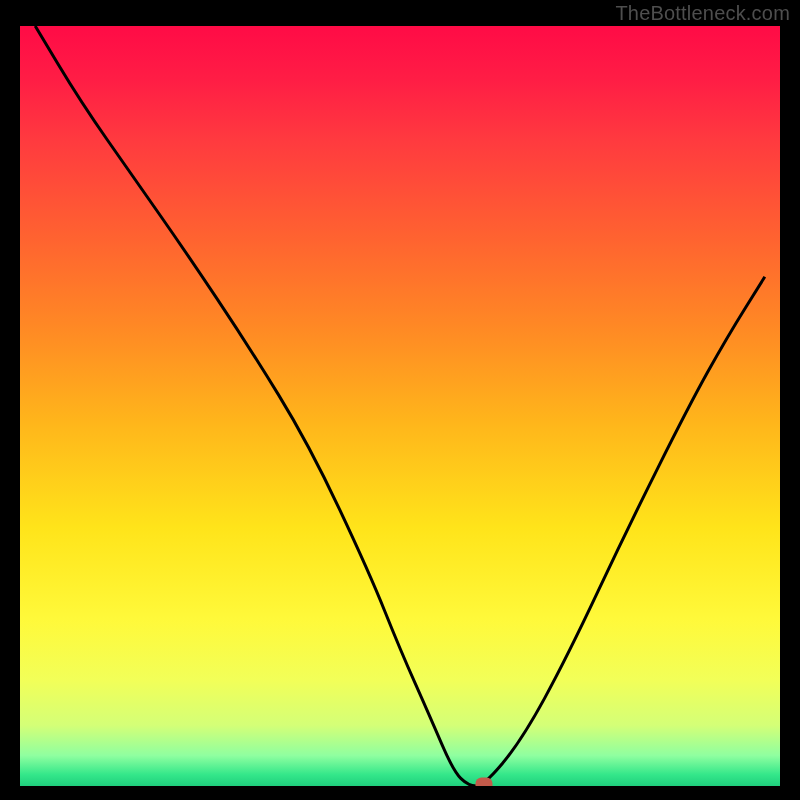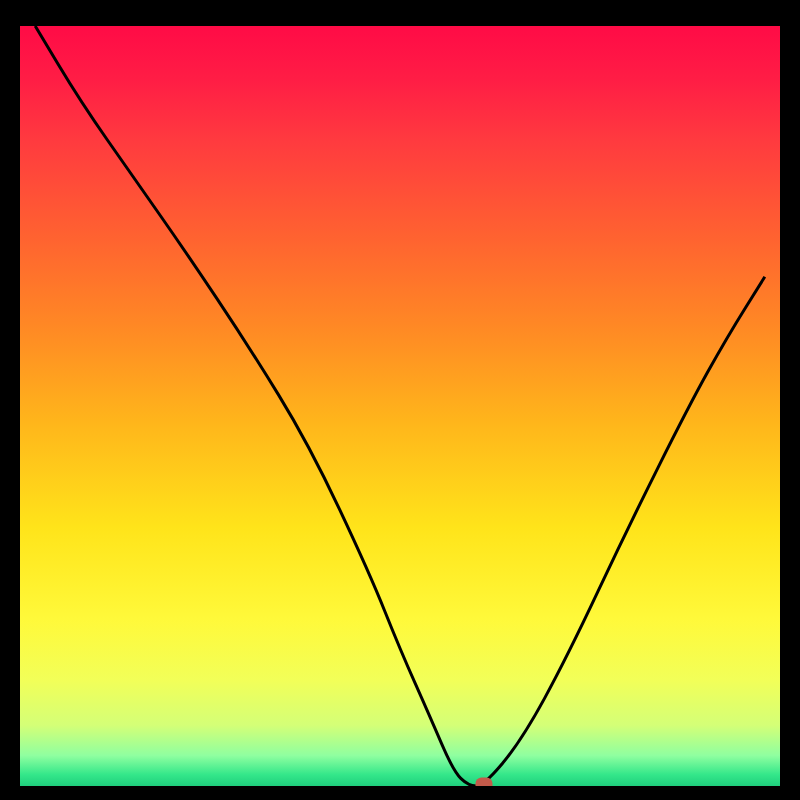--- a/index.html
+++ b/index.html
@@ -70,20 +70,21 @@
     background: #c35a4a;
     border-radius: 6px;
     z-index: 3;
     transform: translate(-50%, -50%);
   }
 </style>
 </head>
 <body>
 
 <div class="stage">
+  <div class="watermark">TheBottleneck.com</div>
 
   <div class="chart-area">
     <div class="gradient"></div>
     <svg class="curve" viewBox="0 0 760 760" preserveAspectRatio="none">
       <path id="curve-path" d="M 15.200000000000001 0 Q 15.200000000000001 0 38 38 Q 60.800000000000004 76 87.4 114 Q 114 152 140.6 190 Q 167.2 228 197.6 273.6 Q 228 319.20000000000005 258.4 368.6 Q 288.8 418 319.20000000000005 482.6 Q 349.6 547.2 364.8 585.2 Q 380 623.2 395.20000000000005 657.4000000000001 Q 410.40000000000003 691.6 421.8 718.2 Q 433.2 744.8 440.79999999999995 752.4 Q 448.4 760 456 760 Q 463.59999999999997 760 482.6 737.2 Q 501.6 714.4 524.4 672.5999999999999 Q 547.1999999999999 630.8 577.5999999999999 566.1999999999999 Q 608 501.59999999999997 638.4 440.79999999999995 Q 668.8 380 687.8 345.8 Q 706.8000000000001 311.6 725.8 281.2 T 744.8 250.79999999999995" fill="none" stroke="#000000" stroke-width="3"></path>
     </svg>
     <div id="marker" class="marker" style="left: 463.6px; top: 760px; background: rgb(195, 90, 74);"></div>
   </div>
 </div>
 

